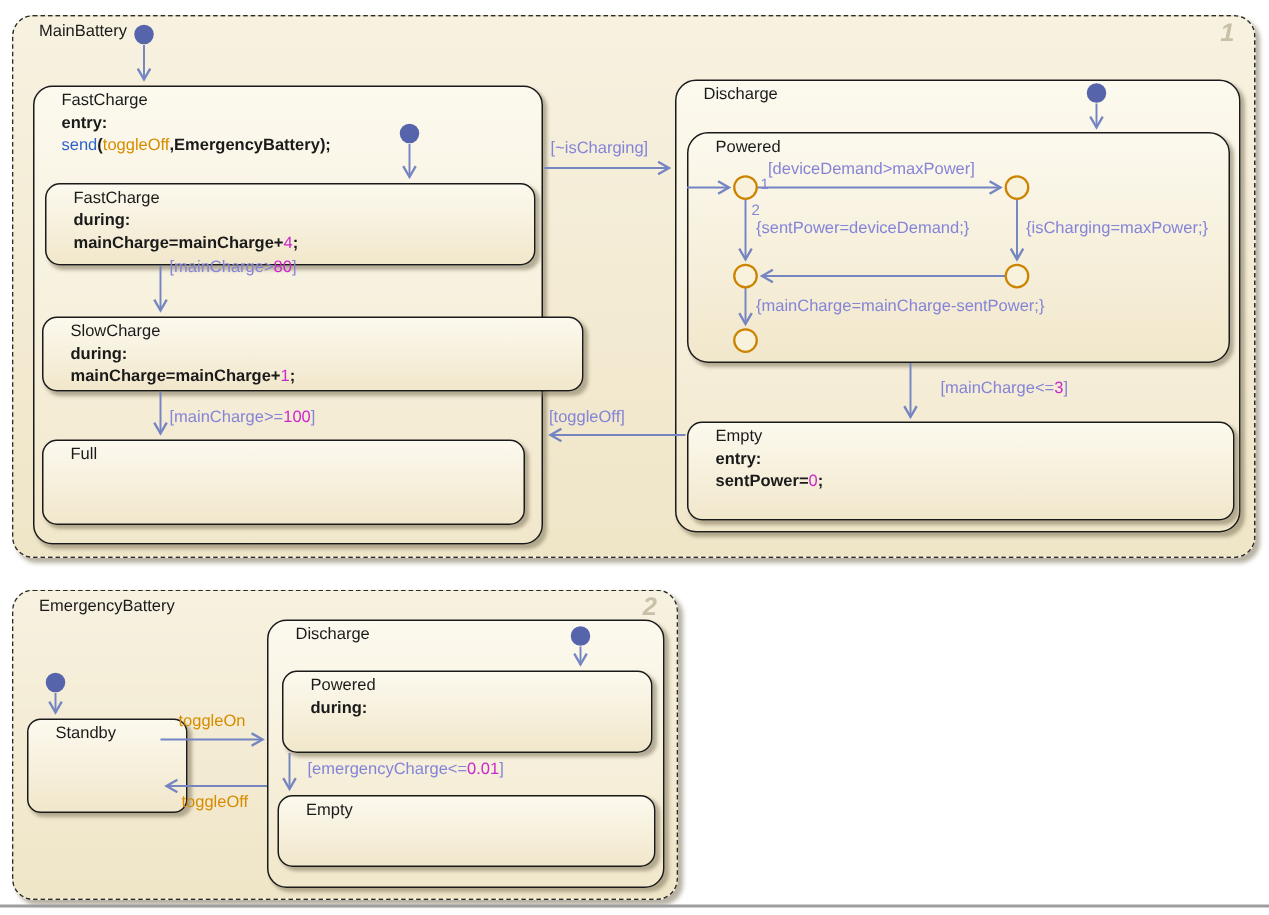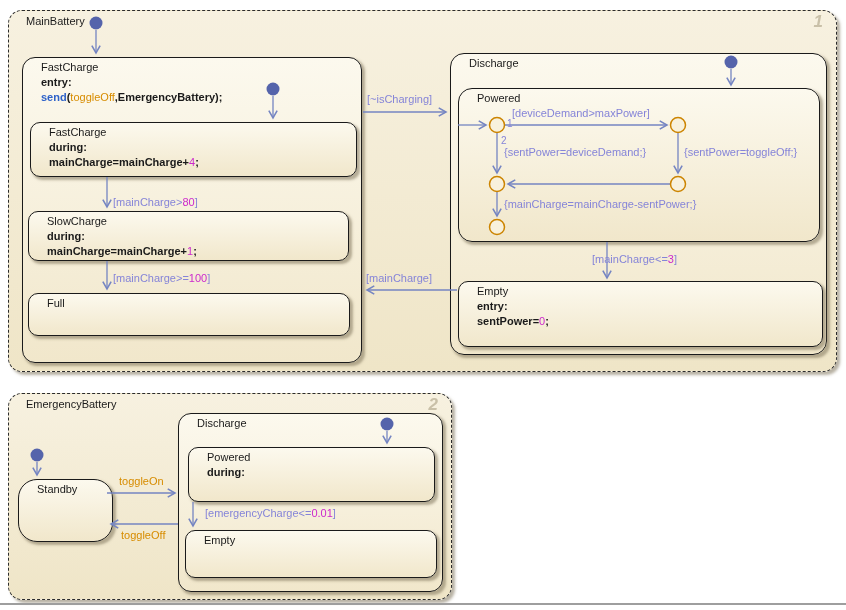--- a/index.html
+++ b/index.html
@@ -12,21 +12,21 @@
   .state{position:absolute;border:1.5px solid #1a1a1a;border-radius:12px;
          background:linear-gradient(#FCF9EE,#F1E7CB);
          box-shadow:2.5px 2.5px 2.5px rgba(125,115,90,.55);
          padding:2px 0 0 6px;box-sizing:border-box;}
   .st-title,.st-line{line-height:15px;white-space:nowrap;padding-left:12px;}
   .corner-num{position:absolute;top:1px;right:13px;color:#C9C0A8;
               font:italic bold 17px "Liberation Sans",sans-serif;}
   .tlabel{position:absolute;line-height:13px;white-space:nowrap;}
   .c-k{color:#1a1a1a;font-weight:bold;}
   .c-n{color:#CC29CC;}
-  .c-kw{color:#2E62C9;font-weight:bold;}
+  .c-kw{color:#2E62C9;}
   .c-ev{color:#D78C00;}
   .c-tr{color:#8584D8;}
   svg{position:absolute;left:0;top:0;pointer-events:none;}
   #bottom-rule{position:absolute;left:0;top:603px;width:846px;height:2px;background:#9E9E9E;}
 </style>
 </head>
 <body>
 
 <div id="canvas">
 
@@ -44,27 +44,27 @@
     <div class="st-line"><span class="c-k">entry:</span></div>
     <div class="st-line"><span class="c-kw">send</span><span class="c-k">(</span><span class="c-ev">toggleOff</span><span class="c-k">,EmergencyBattery);</span></div>
   </div>
 
   <div class="state" style="left:30px;top:122px;width:327px;height:55px;border-radius:10px">
     <div class="st-title">FastCharge</div>
     <div class="st-line"><span class="c-k">during:</span></div>
     <div class="st-line"><span class="c-k">mainCharge=mainCharge+</span><span class="c-n">4</span><span class="c-k">;</span></div>
   </div>
 
-  <div class="state" style="left:28px;top:211px;width:321px;height:50px;border-radius:10px">
+  <div class="state" style="left:28px;top:211px;width:361px;height:50px;border-radius:10px">
     <div class="st-title">SlowCharge</div>
     <div class="st-line"><span class="c-k">during:</span></div>
     <div class="st-line"><span class="c-k">mainCharge=mainCharge+</span><span class="c-n">1</span><span class="c-k">;</span></div>
   </div>
 
-  <div class="state" style="left:28px;top:293px;width:322px;height:43px;border-radius:10px">
+  <div class="state" style="left:28px;top:293px;width:322px;height:57px;border-radius:10px">
     <div class="st-title">Full</div>
   </div>
 
   <div class="state" style="left:458px;top:88px;width:362px;height:154px;border-radius:14px">
     <div class="st-title">Powered</div>
   </div>
 
   <div class="state" style="left:458px;top:281px;width:365px;height:66px;border-radius:10px">
     <div class="st-title">Empty</div>
     <div class="st-line"><span class="c-k">entry:</span></div>
@@ -73,21 +73,21 @@
 
   <div class="container" style="left:8px;top:393px;width:444px;height:207px">
     <div class="st-title">EmergencyBattery</div>
     <div class="corner-num">2</div>
   </div>
 
   <div class="state" style="left:178px;top:413px;width:265px;height:179px;border-radius:13px">
     <div class="st-title">Discharge</div>
   </div>
 
-  <div class="state" style="left:18px;top:479px;width:95px;height:63px;border-radius:19px">
+  <div class="state" style="left:18px;top:479px;width:107px;height:63px;border-radius:9px">
     <div class="st-title">Standby</div>
   </div>
 
   <div class="state" style="left:188px;top:447px;width:247px;height:55px;border-radius:10px">
     <div class="st-title">Powered</div>
     <div class="st-line"><span class="c-k">during:</span></div>
   </div>
 
   <div class="state" style="left:185px;top:530px;width:252px;height:48px;border-radius:10px">
     <div class="st-title">Empty</div>
@@ -134,28 +134,28 @@
     <g fill="#F8F1DC" stroke="#CC8400" stroke-width="1.5">
       <circle cx="497" cy="125" r="7.5"></circle>
       <circle cx="678" cy="125" r="7.5"></circle>
       <circle cx="678" cy="184" r="7.5"></circle>
       <circle cx="497" cy="184" r="7.5"></circle>
       <circle cx="497" cy="227" r="7.5"></circle>
     </g>
   </svg>
 
   <div class="tlabel" style="left:367px;top:93px"><span class="c-tr">[~isCharging]</span></div>
-  <div class="tlabel" style="left:366px;top:272px"><span class="c-tr">[mainCharge]</span></div>
-  <div class="tlabel" style="left:113px;top:196px"><span class="c-tr">[mainCharge&gt;</span><span class="c-n">80</span><span class="c-tr">]</span></div>
+  <div class="tlabel" style="left:366px;top:272px"><span class="c-tr">[toggleOff]</span></div>
+  <div class="tlabel" style="left:113px;top:172px"><span class="c-tr">[mainCharge&gt;</span><span class="c-n">80</span><span class="c-tr">]</span></div>
   <div class="tlabel" style="left:113px;top:272px"><span class="c-tr">[mainCharge&gt;=</span><span class="c-n">100</span><span class="c-tr">]</span></div>
   <div class="tlabel" style="left:512px;top:107px"><span class="c-tr">[deviceDemand&gt;maxPower]</span></div>
   <div class="tlabel" style="left:507px;top:117px;font-size:10px"><span class="c-tr">1</span></div>
   <div class="tlabel" style="left:501px;top:134px;font-size:10px"><span class="c-tr">2</span></div>
   <div class="tlabel" style="left:504px;top:146px"><span class="c-tr">{sentPower=deviceDemand;}</span></div>
-  <div class="tlabel" style="left:684px;top:146px"><span class="c-tr">{sentPower=toggleOff;}</span></div>
+  <div class="tlabel" style="left:684px;top:146px"><span class="c-tr">{isCharging=maxPower;}</span></div>
   <div class="tlabel" style="left:504px;top:198px"><span class="c-tr">{mainCharge=mainCharge-sentPower;}</span></div>
-  <div class="tlabel" style="left:592px;top:253px"><span class="c-tr">[mainCharge&lt;=</span><span class="c-n">3</span><span class="c-tr">]</span></div>
+  <div class="tlabel" style="left:627px;top:253px"><span class="c-tr">[mainCharge&lt;=</span><span class="c-n">3</span><span class="c-tr">]</span></div>
   <div class="tlabel" style="left:119px;top:475px"><span class="c-ev">toggleOn</span></div>
   <div class="tlabel" style="left:121px;top:529px"><span class="c-ev">toggleOff</span></div>
   <div class="tlabel" style="left:205px;top:507px"><span class="c-tr">[emergencyCharge&lt;=</span><span class="c-n">0.01</span><span class="c-tr">]</span></div>
 
   <div id="bottom-rule"></div>
 </div>
 
 </body></html>

